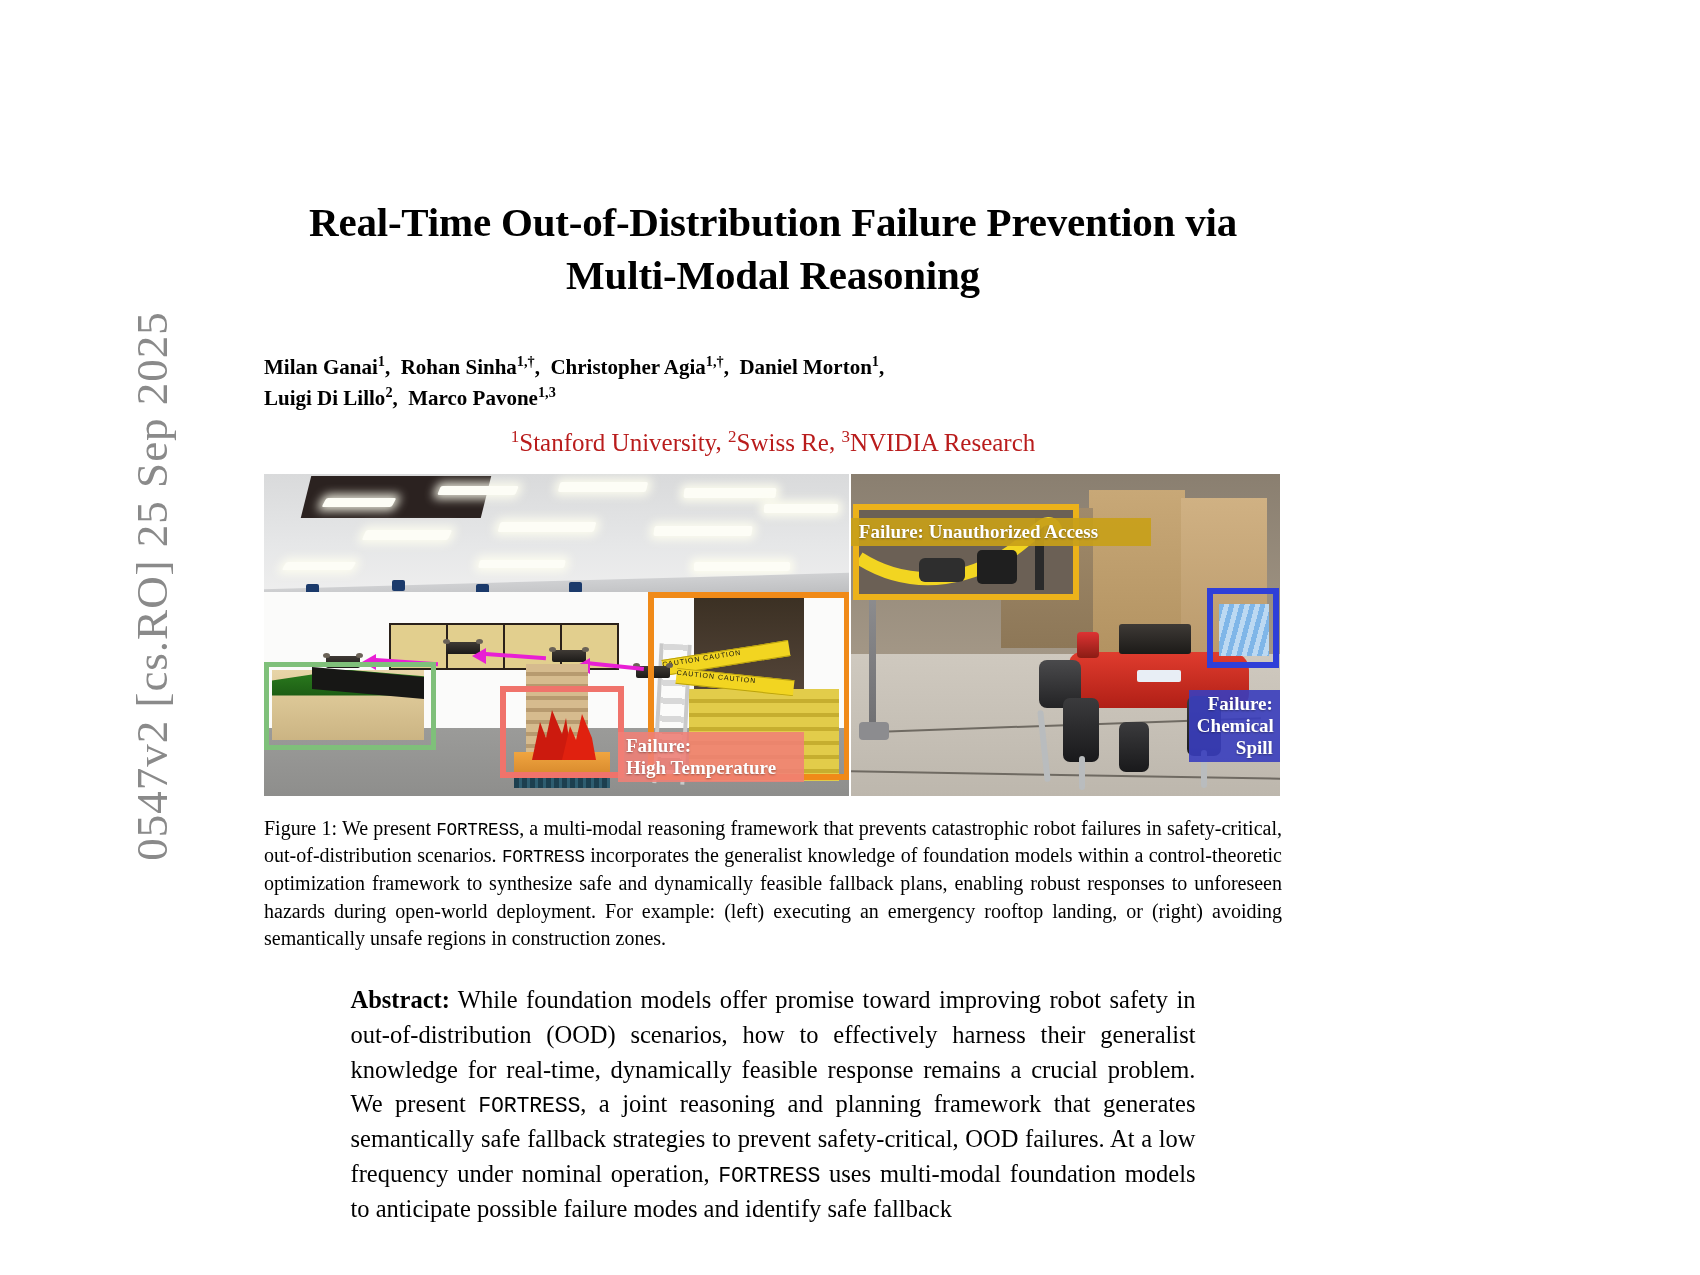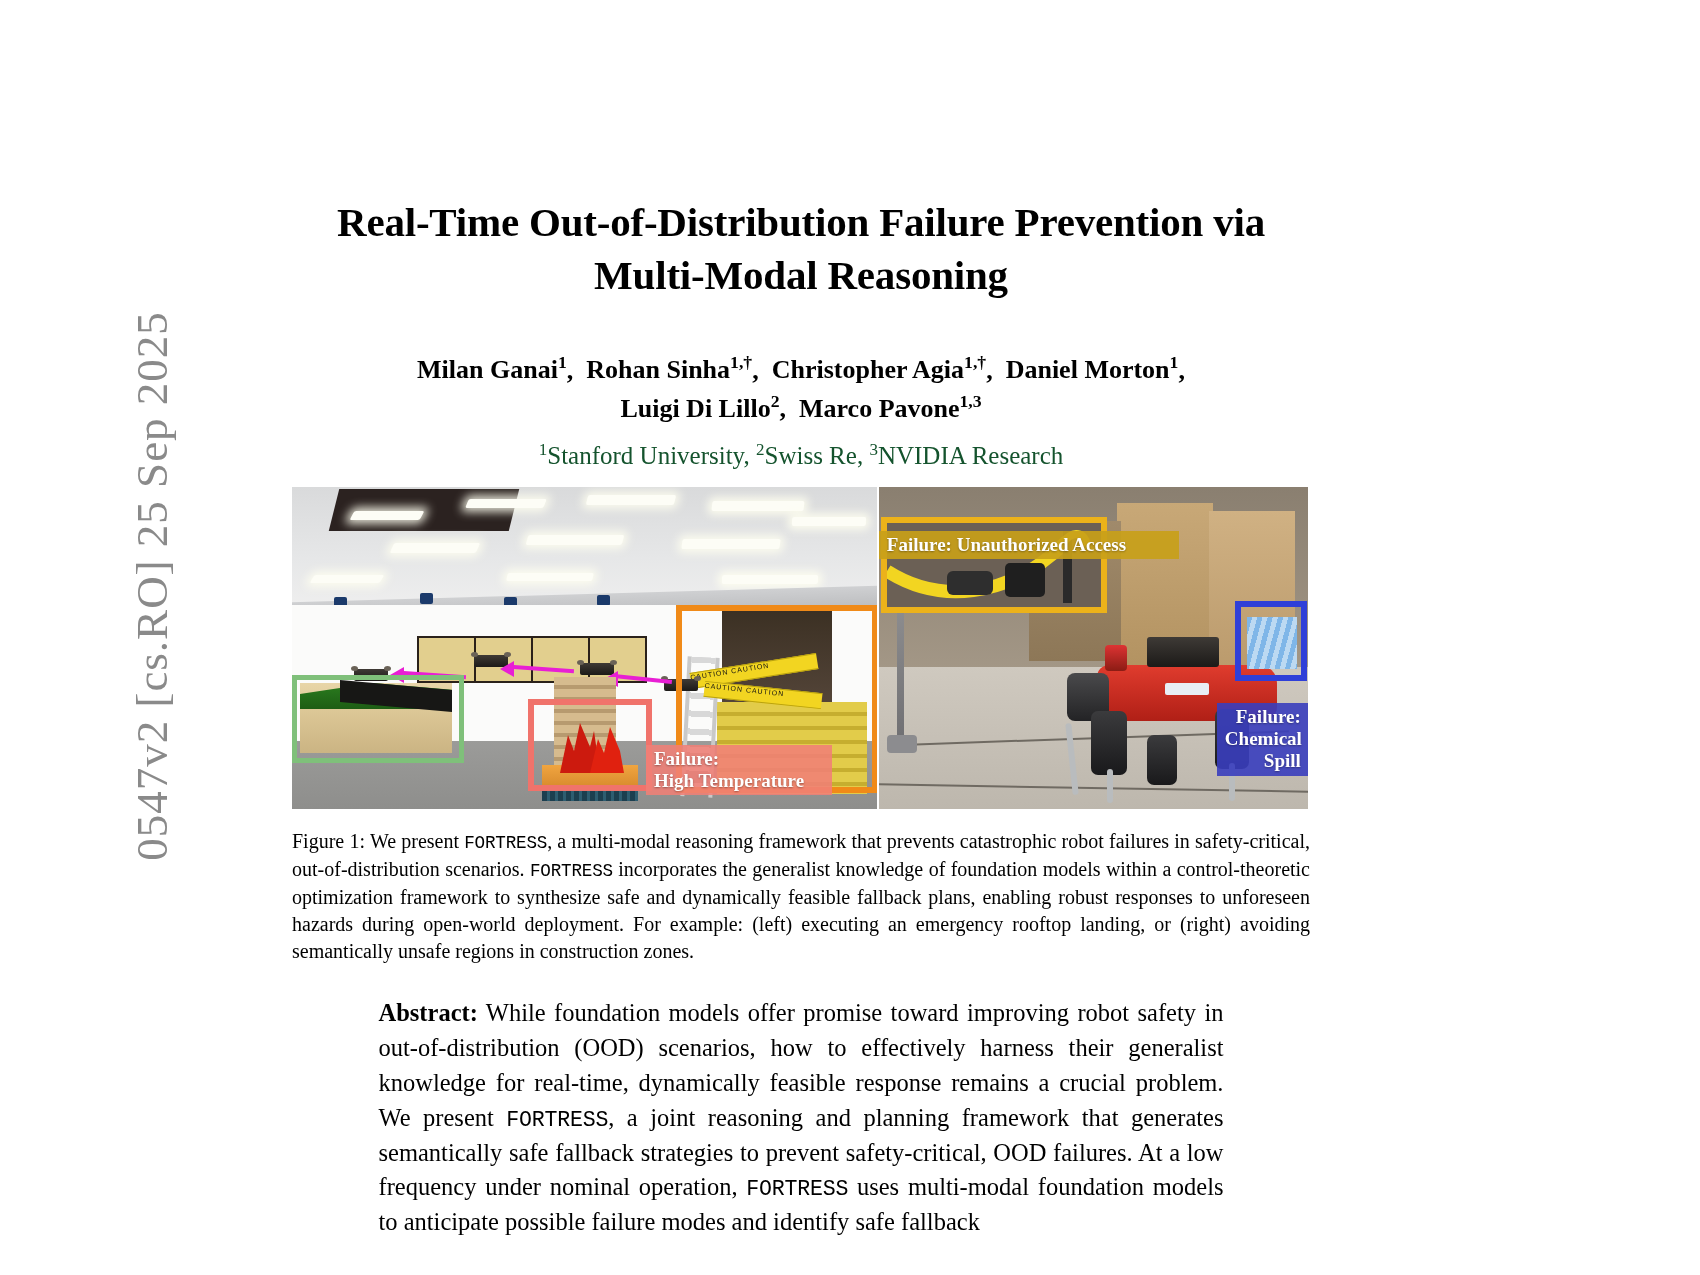--- a/index.html
+++ b/index.html
@@ -28,49 +28,48 @@
     font-size: 45px;
     letter-spacing: 1px;
     color: #8a8a8a;
     white-space: nowrap;
     text-align: center;
   }
 
   
   .page {
     position: absolute;
-    left: 292px;
+    left: 264px;
     top: 0;
     width: 1018px;
     height: 1275px;
   }
 
   .title {
     margin-top: 196px;
     text-align: center;
     font-weight: bold;
     font-size: 41px;
     line-height: 1.30;
     letter-spacing: -0.2px;
   }
 
   .authors {
     margin-top: 48px;
-    text-align: center;
     font-weight: bold;
-    font-size: 26px;
+    font-size: 21px;
     line-height: 1.42;
   }
   .authors sup { font-size: 0.68em; vertical-align: super; font-weight: bold; }
 
   .affils {
     margin-top: 12px;
     text-align: center;
     font-size: 25px;
-    color: #14532d;
+    color: #b91c1c;
   }
   .affils sup { font-size: 0.68em; vertical-align: super; }
 
   
   .figure {
     position: relative;
     margin-top: 17px;
     width: 1016px;
     height: 322px;
     display: flex;

